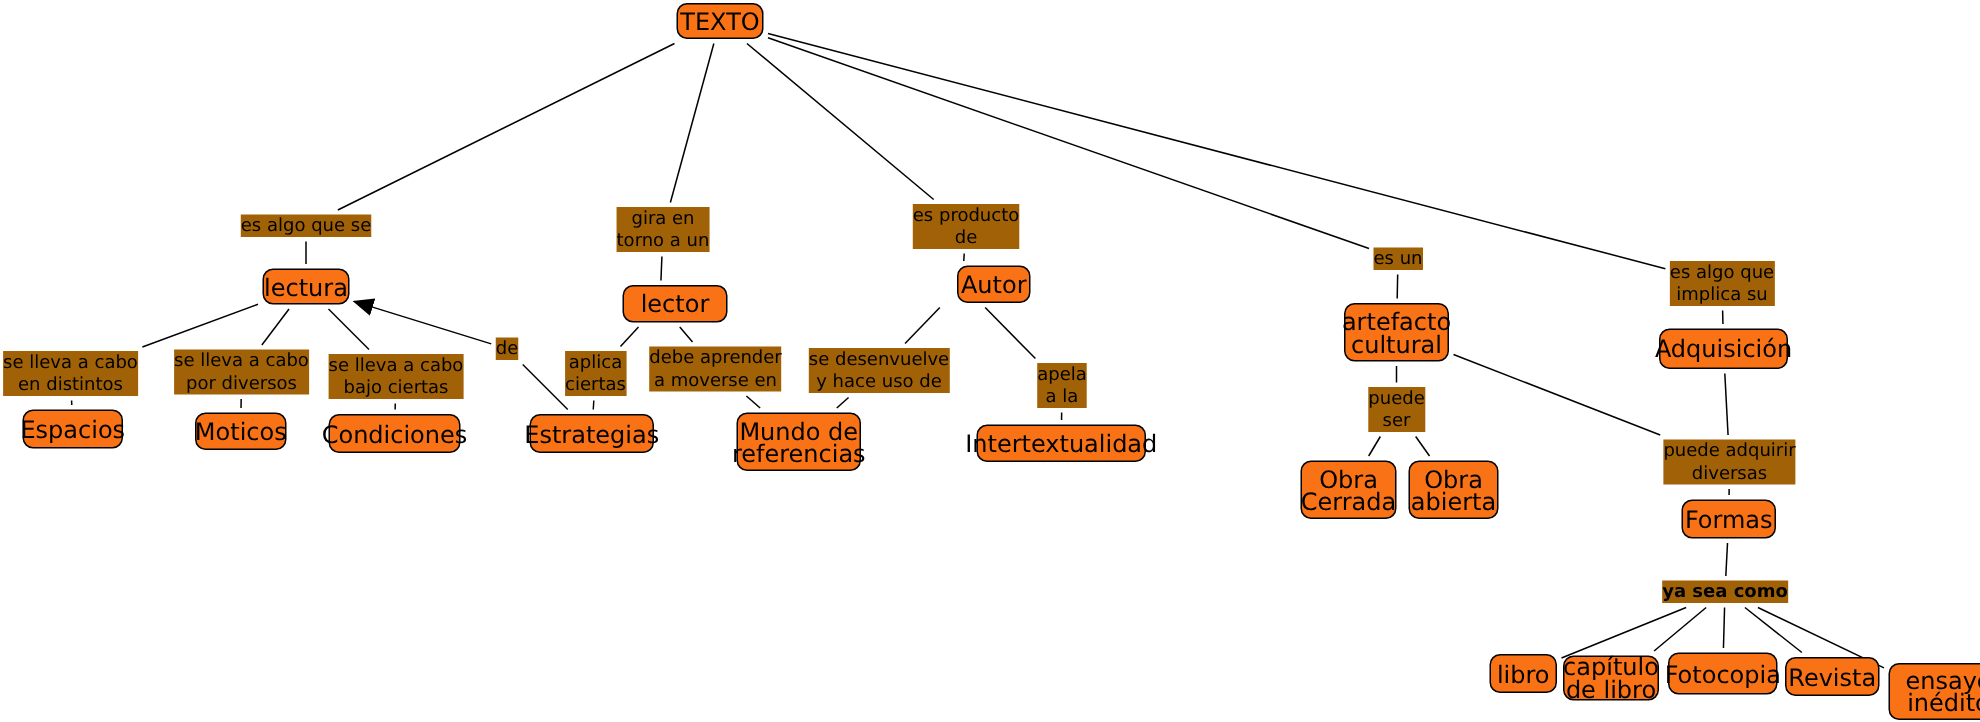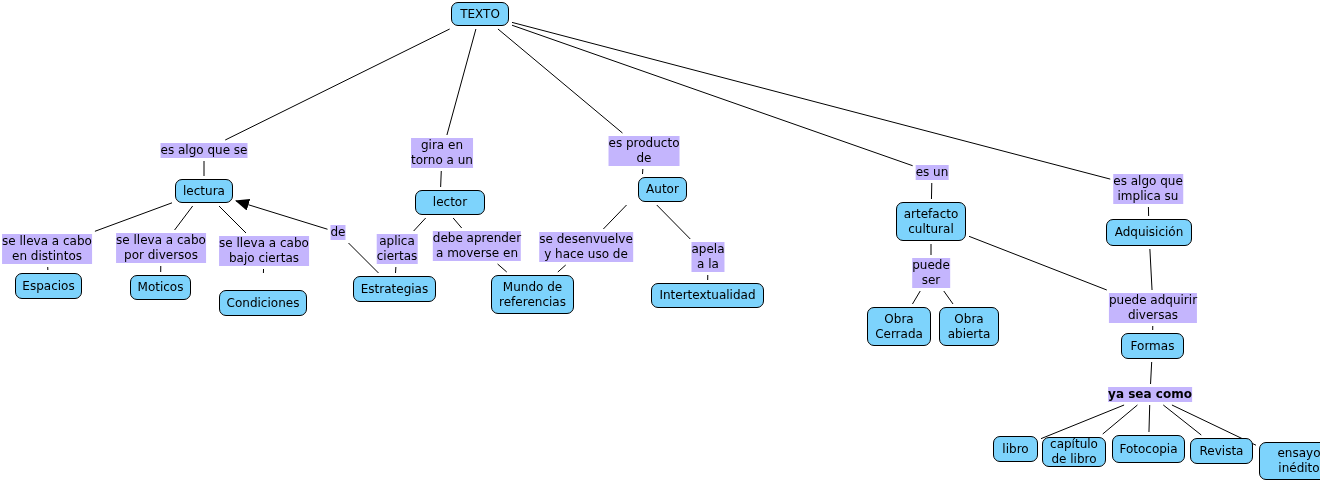--- a/index.html
+++ b/index.html
@@ -1,24 +1,24 @@
 <!DOCTYPE html>
 <html><head>
   <meta charset="utf-8">
   <style>
     html, body { margin: 0; padding: 0; background: #ffffff; }
     body { width: 1320px; height: 481px; position: relative; overflow: hidden;
            font-family: "DejaVu Sans", sans-serif; color: #000; }
     #edges { position: absolute; left: 0; top: 0; width: 1320px; height: 481px; }
-    .node { position: absolute; box-sizing: border-box; background: #7dd3fc;
-            border: 1px solid #000; border-radius: 7px; font-size: 12px; line-height: 15px;
+    .node { position: absolute; box-sizing: border-box; background: #f97316;
+            border: 1px solid #000; border-radius: 7px; font-size: 16px; line-height: 15px;
             text-align: center; display: flex; align-items: center; justify-content: center;
             white-space: pre-line; cursor: pointer; }
     .lbl { position: absolute; font-size: 12px; line-height: 15px; text-align: center;
-           white-space: pre-line; background: #c4b5fd; transform: translateX(-50%); }
+           white-space: pre-line; background: #a16207; transform: translateX(-50%); }
   </style>
 </head>
 <body>
 
 <svg id="edges">
     <defs>
       <marker id="arrow" markerWidth="14" markerHeight="12" refX="13" refY="6" orient="auto" markerUnits="userSpaceOnUse">
         <path d="M0,0 L14,6 L0,12 z" fill="#000"></path>
       </marker>
     </defs>
@@ -59,21 +59,21 @@
     <line x1="1137.4330708661416" y1="405" x2="1102.724409448819" y2="434" stroke="#000" stroke-width="1"></line>
     <line x1="1149.711009174312" y1="405" x2="1148.967889908257" y2="432" stroke="#000" stroke-width="1"></line>
     <line x1="1163.287610619469" y1="405" x2="1201.2522123893805" y2="435" stroke="#000" stroke-width="1"></line>
     <line x1="1171.9473684210527" y1="405" x2="1256" y2="445.21223021582733" stroke="#000" stroke-width="1"></line>
   </svg>
 
 <div class="node" style="left:451px;top:2px;width:58px;height:24px;">TEXTO</div>
 <div class="node" style="left:175px;top:179px;width:58px;height:24px;">lectura</div>
 <div class="node" style="left:15px;top:273px;width:67px;height:26px;">Espacios</div>
 <div class="node" style="left:130px;top:275px;width:61px;height:25px;">Moticos</div>
-<div class="node" style="left:219px;top:276px;width:88px;height:26px;margin-top:14px;">Condiciones</div>
+<div class="node" style="left:219px;top:276px;width:88px;height:26px;">Condiciones</div>
 <div class="node" style="left:353px;top:276px;width:83px;height:26px;">Estrategias</div>
 <div class="node" style="left:415px;top:190px;width:70px;height:25px;">lector</div>
 <div class="node" style="left:491px;top:275px;width:83px;height:39px;">Mundo de
 referencias</div>
 <div class="node" style="left:638px;top:177px;width:49px;height:25px;">Autor</div>
 <div class="node" style="left:651px;top:283px;width:113px;height:25px;">Intertextualidad</div>
 <div class="node" style="left:896px;top:202px;width:70px;height:39px;text-align:center;">artefacto
 cultural</div>
 <div class="node" style="left:867px;top:307px;width:64px;height:39px;">Obra
 Cerrada</div>

